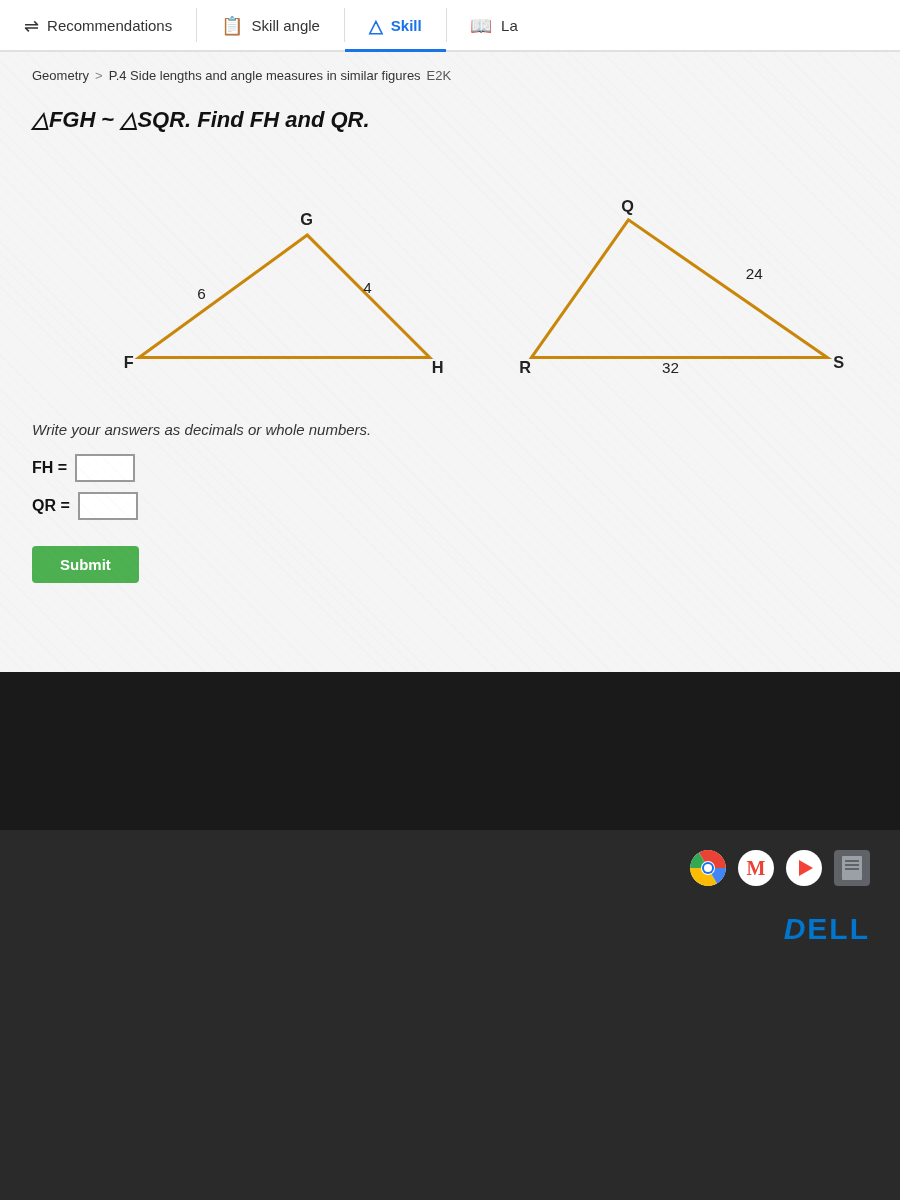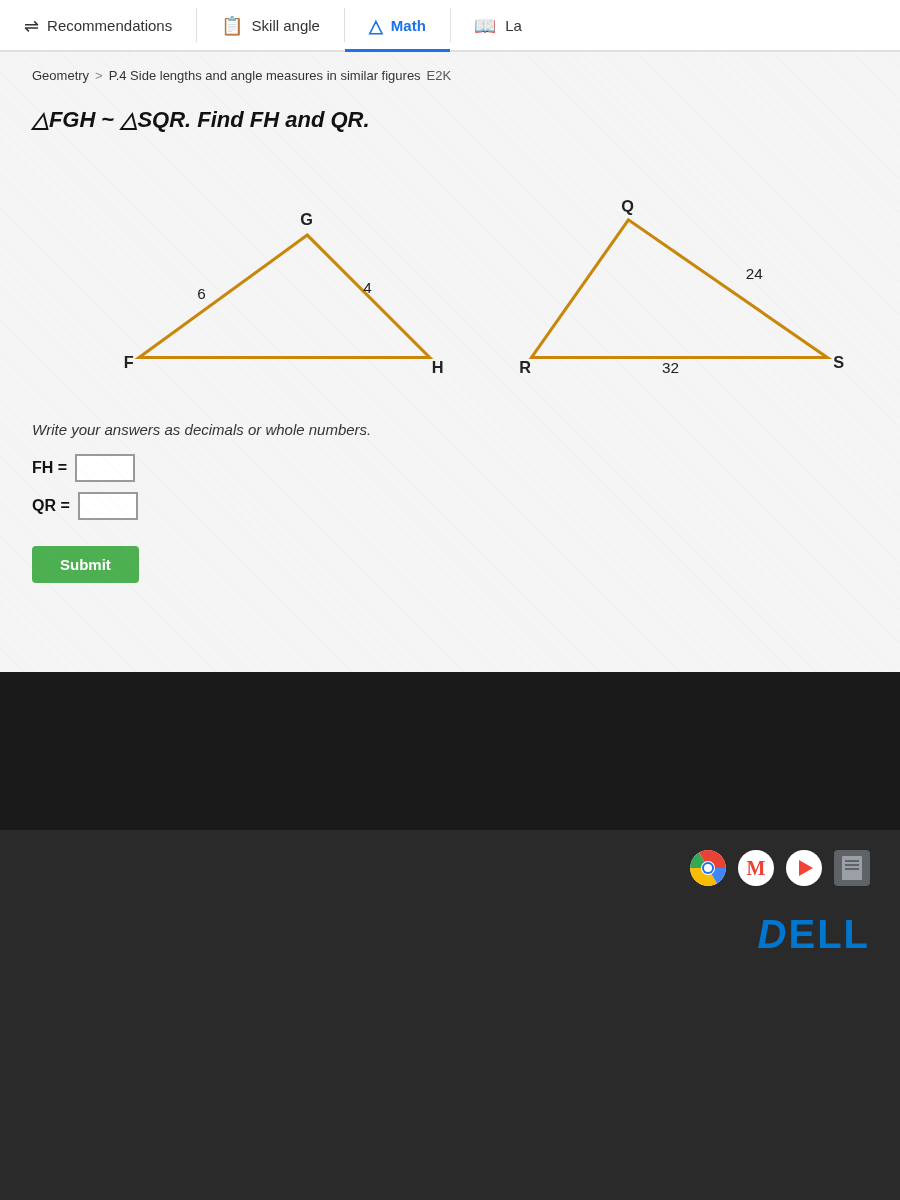--- a/index.html
+++ b/index.html
@@ -211,21 +211,21 @@
       top: 4px;
       left: 3px;
       width: 14px;
       height: 2px;
       background: #5f6368;
       box-shadow: 0 4px 0 #5f6368, 0 8px 0 #5f6368;
     }
 
     .dell-logo {
       color: #0076CE;
-      font-size: 40px;
+      font-size: 30px;
       font-weight: bold;
       font-family: Arial, sans-serif;
       letter-spacing: 2px;
       margin-top: 10px;
     }
 
     
     .diagram-svg {
       width: 100%;
       height: 100%;
@@ -254,21 +254,21 @@
     <span>Recommendations</span>
   </div>
   <div class="nav-divider"></div>
   <div class="nav-item">
     <span class="nav-icon">📋</span>
     <span>Skill angle</span>
   </div>
   <div class="nav-divider"></div>
   <div class="nav-item active">
     <span class="nav-icon">△</span>
-    <span>Math</span>
+    <span>Skill</span>
   </div>
   <div class="nav-divider"></div>
   <div class="nav-item">
     <span class="nav-icon">📖</span>
     <span>La</span>
   </div>
 </div>
 
 <div class="main-content">
   <div class="texture-overlay"></div>

